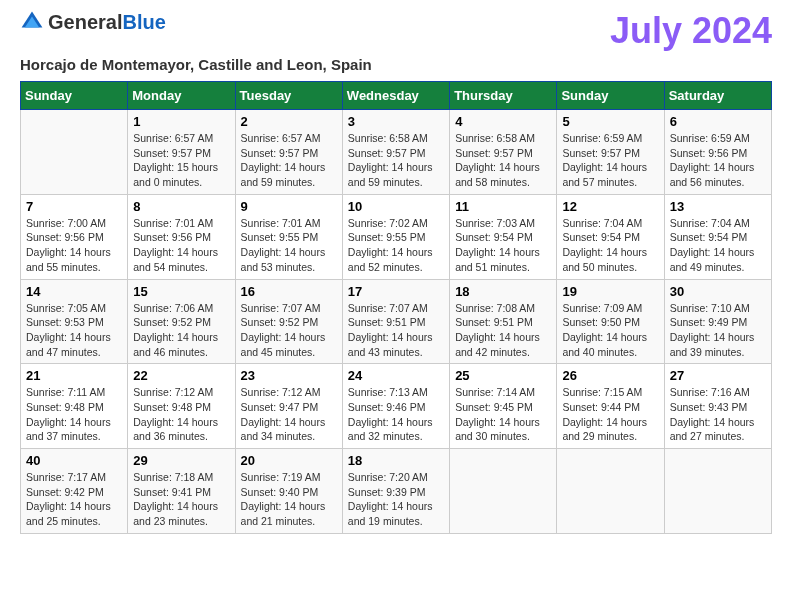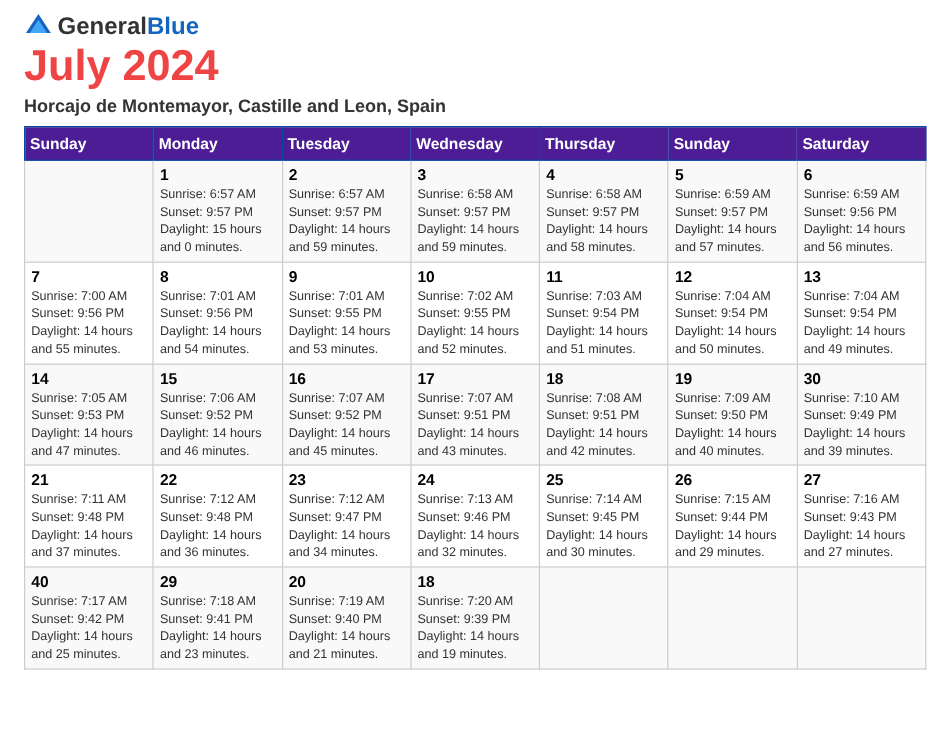--- a/index.html
+++ b/index.html
@@ -8,21 +8,20 @@
       background: #fff;
       width: 792px;
       min-height: 612px;
       padding: 10px 20px 20px 20px;
     }
     .header-area {
       display: flex;
       justify-content: space-between;
       align-items: flex-start;
       margin-bottom: 4px;
-      flex-direction: column;
     }
     .logo {
       display: flex;
       align-items: center;
       gap: 4px;
     }
     .logo-text-general {
       font-size: 20px;
       font-weight: bold;
       color: #333;
@@ -34,36 +33,36 @@
       color: #1565c0;
       line-height: 1;
     }
     .logo-icon {
       width: 24px;
       height: 24px;
     }
     .month-title {
       font-size: 36px;
       font-weight: bold;
-      color: #ef4444;
+      color: #8b5cf6;
       text-align: right;
     }
     .location-title {
       font-size: 15px;
       font-weight: bold;
       color: #333;
       margin-bottom: 8px;
     }
     table {
       width: 100%;
       border-collapse: collapse;
       font-size: 11px;
     }
     thead tr th {
-      background-color: #4c1d95;
+      background-color: #15803d;
       color: #fff;
       padding: 6px 4px;
       text-align: left;
       font-size: 13px;
       font-weight: bold;
       border: 1px solid #0d47a1;
     }
     tbody tr td {
       border: 1px solid #ccc;
       padding: 4px 5px;

